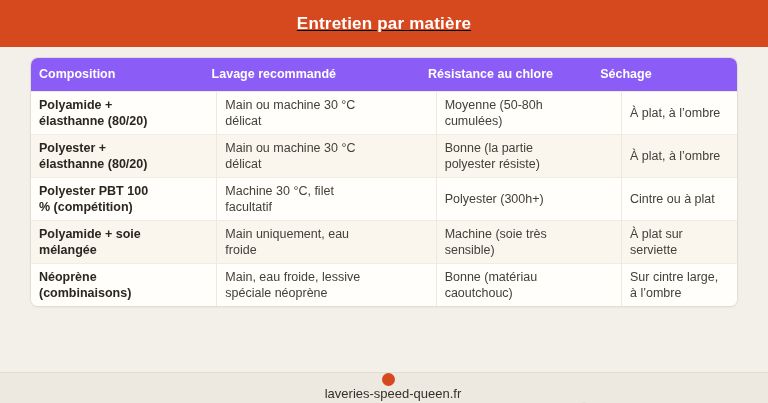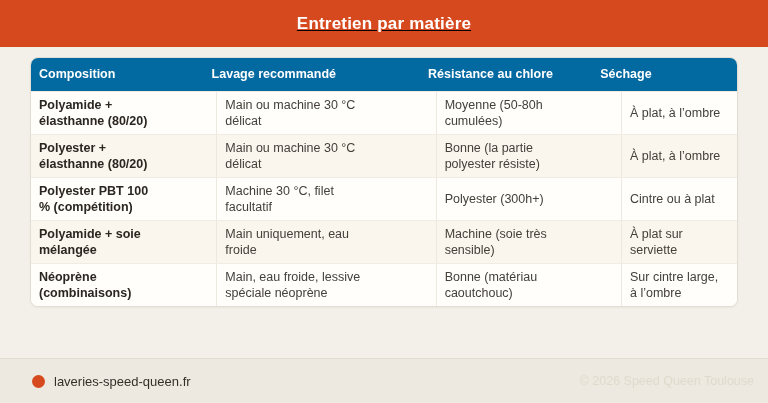--- a/index.html
+++ b/index.html
@@ -15,47 +15,48 @@
   }
   .banner-title {
     color:#FFFFFF; font-size:17px; font-weight:bold; letter-spacing:.2px;
   }
   .care-table {
     position:absolute; left:30px; top:57px; width:708px;
     border-radius:8px; overflow:hidden;
     border:1px solid #E2DED4; background:#FFFFFF;
     box-shadow:0 1px 2px rgba(60,50,40,.05);
   }
-  .thead { display:flex; background:#0369a1; }
+  .thead { display:flex; background:#8b5cf6; }
   .th {
     color:#FFFFFF; font-weight:bold; font-size:12.5px;
     padding:9px 8px; line-height:15px;
   }
   .col1 { width:24.45%; }
   .col2 { width:30.65%; }
   .col3 { width:24.40%; }
   .col4 { width:20.50%; }
   .tr {
     display:flex; background:#FFFEFB; min-height:37px;
     border-top:1px solid #F0ECE3;
     gap:48px;
   }
-  .tr.alt { background:#FAF5ED; }
+  .tr.alt { background:#FAF5ED;justify-content:flex-end; }
   .td {
     font-size:12.5px; color:#45403A; line-height:16px;
     padding:5px 10px 5px 8px;
     display:flex; flex-direction:column; justify-content:center;
   }
   .td + .td { border-left:1px solid #EDE9E0; }
   .td.comp { font-weight:bold; color:#2B2620; }
   .footer {
-    position:absolute; left:0; right:0; bottom:0; height:45px;
+    position:absolute; left:0; right:0; bottom:0; height:31px;
     background:#EDE9E0; border-top:1px solid #E2DDD2;
     display:flex; align-items:center;
     padding:0 14px 0 32px;
+    flex-direction:column;
   }
   .brand-dot {
     width:13px; height:13px; border-radius:50%;
     background:#D6491F; margin-right:9px; flex:0 0 auto;
   }
   .site-label { font-size:13px; color:#33302A; }
   .copyright { margin-left:auto; font-size:12.5px; color:#DFDACC; }
 </style>
 </head>
 <body>

